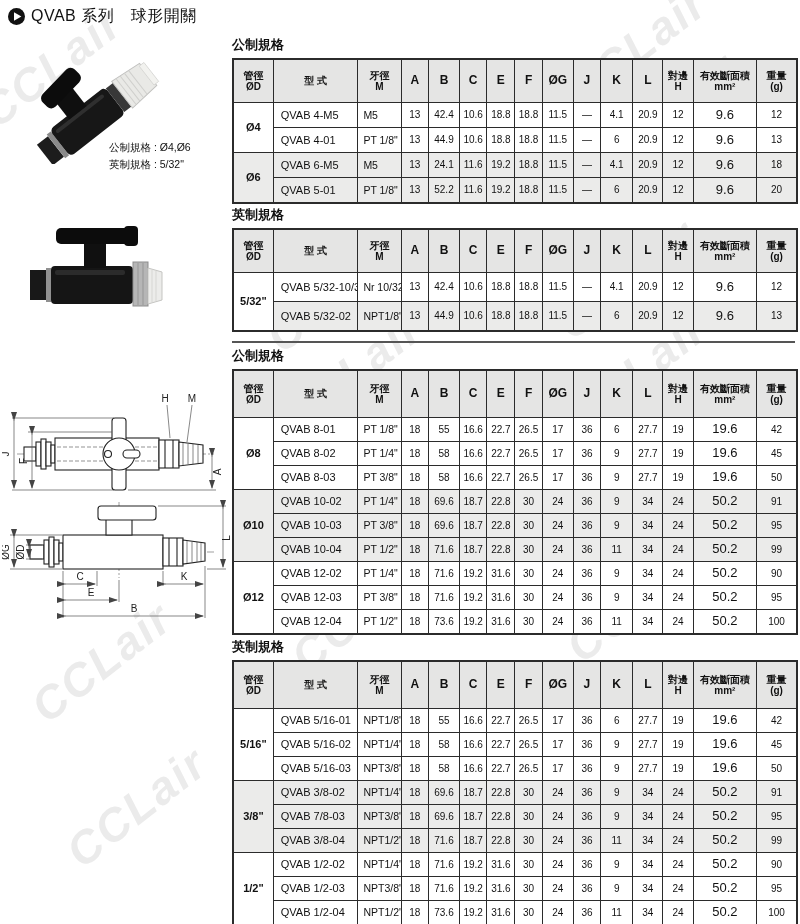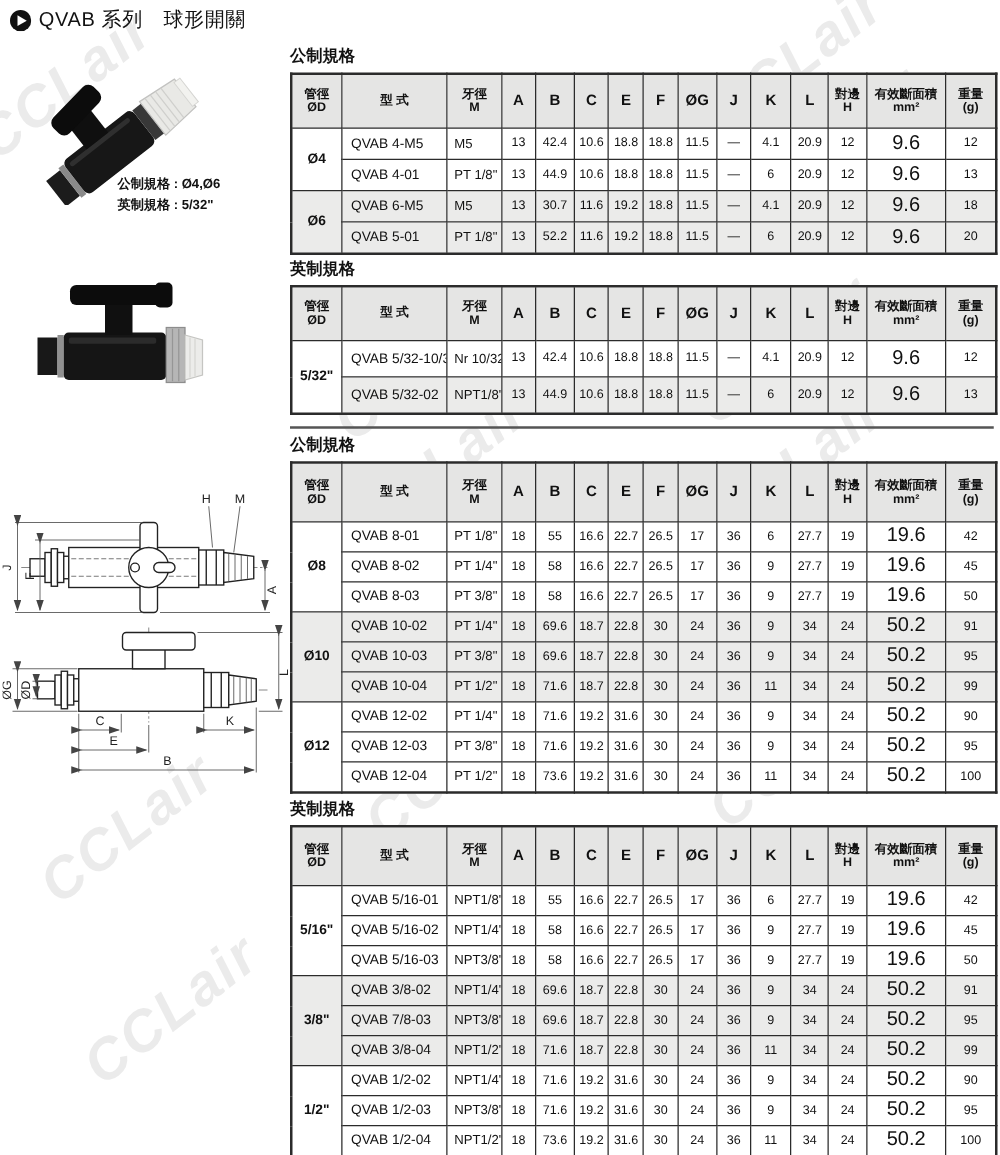--- a/index.html
+++ b/index.html
@@ -17,25 +17,25 @@
   .tablewrap{position:absolute;left:232px;width:566px;z-index:2;}
   table.spec{border-collapse:collapse;table-layout:fixed;width:566px;background:#fff;border:2px solid #2b2b2b;}
   .spec th,.spec td{border:1px solid #2b2b2b;text-align:center;padding:0;line-height:1.15;overflow:hidden;}
   .spec th{background:#e5e5e4;font-size:10px;font-weight:bold;white-space:pre-line;height:42px;}
   .t34 .spec th{height:46px;}
   .spec th.letter{font-size:12px;}
   .spec td{height:var(--rh,23px);font-size:10px;background:#fff;}
   .spec td.model{text-align:left;padding-left:7px;font-size:11px;white-space:nowrap;margin-left:25px;}
   .spec td.thread{text-align:left;padding-left:5px;font-size:10.5px;white-space:nowrap;}
   .spec td.dia{font-size:11px;font-weight:bold;}
-  .spec td.area{font-size:16px;}
+  .spec td.area{font-size:13px;}
   .spec tr.shade td{background:#ebebea;}
   .divider{position:absolute;left:232px;width:563px;border-top:2px solid #555;z-index:2;}
   
-  .caption{position:absolute;left:94px;font-size:10.5px;line-height:17px;z-index:2;font-weight:bold;}
+  .caption{position:absolute;left:109px;font-size:10.5px;line-height:17px;z-index:2;}
   .photo,.drawing{position:absolute;z-index:1;}
   
   .obj{fill:none;stroke:#222;stroke-width:1.1;}
   .objf{fill:#fff;stroke:#222;stroke-width:1.1;}
   .thin{fill:none;stroke:#555;stroke-width:0.7;}
   .cl{fill:none;stroke:#777;stroke-width:0.7;stroke-dasharray:9 2 2 2;}
   .bore{fill:none;stroke:#666;stroke-width:0.7;stroke-dasharray:4 2;}
   .dimtxt{font-size:10px;fill:#222;font-family:"Liberation Sans",sans-serif;}
 </style>
 </head>
@@ -276,21 +276,21 @@
             <td>20.9</td>
             <td>12</td>
             <td class="area">9.6</td>
             <td>13</td>
           </tr>
           <tr class="shade">
             <td rowspan="2" class="dia">Ø6</td>
             <td class="model">QVAB  6-M5</td>
             <td class="thread">M5</td>
             <td>13</td>
-            <td>30.7</td>
+            <td>24.1</td>
             <td>11.6</td>
             <td>19.2</td>
             <td>18.8</td>
             <td>11.5</td>
             <td>—</td>
             <td>4.1</td>
             <td>20.9</td>
             <td>12</td>
             <td class="area">9.6</td>
             <td>18</td>

